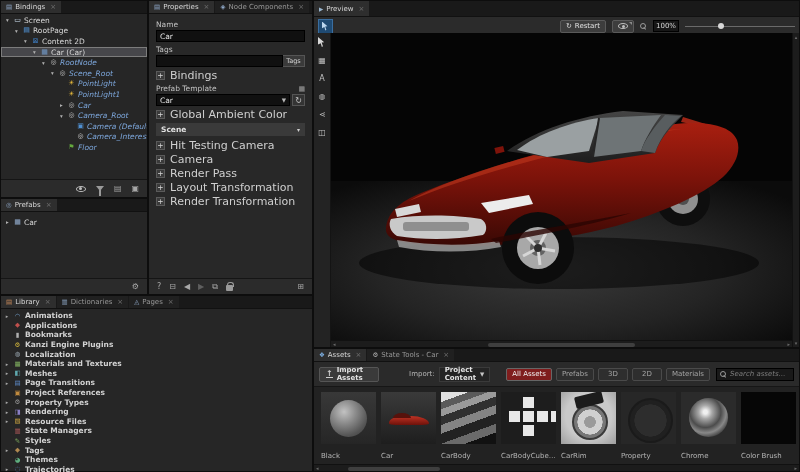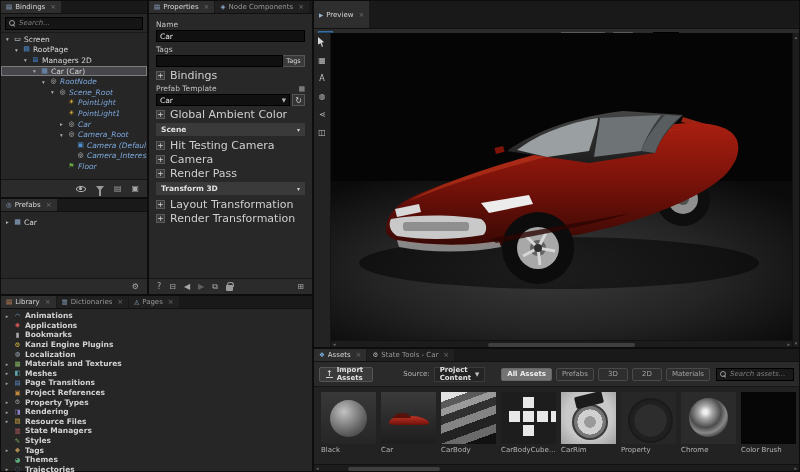--- a/index.html
+++ b/index.html
@@ -94,28 +94,28 @@
   #assets{left:313px;top:348px;width:487px;height:124px;background:#222}
   .as-toolbar{height:25px;background:#2a2a2a;border-bottom:1px solid #161616;display:flex;align-items:center;padding:0 5px;gap:6px}
   .importbtn{height:15px;background:#3a3a3a;border:1px solid #555;border-radius:2px;display:flex;align-items:center;gap:4px;padding:0 6px;font-size:7px;font-weight:bold;color:#e2e2e2}
   .importbtn .ig{font-size:8px;color:#cfcfcf;border-bottom:1px solid #cfcfcf;line-height:7px}
   .srcgroup{display:flex;align-items:center;gap:4px;margin-left:24px}
   .srclabel{font-size:7px;color:#b5b5b5}
   .srcdrop{display:flex;align-items:center;gap:4px;font-size:7px;font-weight:bold;color:#e5e5e5;background:#242424;border:1px solid #3a3a3a;height:15px;padding:0 5px}
   .srcdrop .da{font-size:5.5px;color:#c5c5c5}
   .filters{display:flex;gap:4px;margin-left:10px}
   .fbtn{height:13px;min-width:30px;background:#2e2e2e;border:1px solid #4a4a4a;border-radius:2px;display:flex;align-items:center;justify-content:center;padding:0 5px;font-size:7px;color:#a5a5a5;white-space:nowrap}
-  .fbtn.active{background:#737373;color:#f0f0f0;font-weight:bold;border-color:#666}
+  .fbtn.active{background:#7f1d1d;color:#f0f0f0;font-weight:normal;border-color:#666}
   .as-search{margin-left:auto;width:78px;height:13px;background:#191919;border:1px solid #000;display:flex;align-items:center;gap:3px;padding:0 3px}
   .as-search input{flex:1;min-width:0;background:transparent;border:none;outline:none;color:#bdbdbd;font-size:7px;font-style:italic;font-family:"DejaVu Sans",sans-serif}
   .as-search input::placeholder{color:#7d7d7d;font-style:italic}
   .as-content{display:flex;gap:5px;padding:5px 0 0 7px}
   .acard{width:55px;flex:0 0 auto}
   .thumb{width:55px;height:52px;position:relative;overflow:hidden;background:linear-gradient(#383838,#262626)}
-  .alabel{font-size:7px;color:#b5b5b5;margin-top:2px;white-space:nowrap;overflow:hidden;text-overflow:ellipsis;max-width:55px}
+  .alabel{font-size:7px;color:#b5b5b5;margin-top:8px;white-space:nowrap;overflow:hidden;text-overflow:ellipsis;max-width:55px}
   .as-hscroll{position:absolute;left:0;right:0;bottom:0;height:7px;background:#1c1c1c;border-top:1px solid #111;display:flex;align-items:center;justify-content:space-between;font-size:5px;color:#6a6a6a;padding:0 2px}
   .as-hscroll .thumb2{position:absolute;left:7%;width:19%;top:1.5px;height:4px;background:#3f3f3f;border-radius:2px}
   
   .kind-sphere::before{content:"";position:absolute;left:9px;top:8px;width:37px;height:37px;border-radius:50%;background:radial-gradient(circle at 38% 32%,#c2c2c2,#8a8a8a 35%,#555 70%,#3a3a3a)}
   .kind-car{background:linear-gradient(#3a3a3a,#1e1e1e)}
   .kind-car::before{content:"";position:absolute;left:8px;top:24px;width:40px;height:9px;border-radius:45% 55% 20% 20%/90% 100% 20% 20%;background:linear-gradient(#c03224,#6e120a)}
   .kind-car::after{content:"";position:absolute;left:12px;top:21px;width:18px;height:5px;border-radius:50% 50% 0 0/100% 100% 0 0;background:#57120c}
   .kind-texture{background:linear-gradient(160deg,#e0e0e0 0 14%,#5a5a5a 14% 24%,#9a9a9a 24% 34%,#303030 34% 46%,#848484 46% 58%,#222 58% 72%,#6a6a6a 72% 84%,#111 84%)}
   .kind-cubemap{background:#1d1d1d}
   .kind-cubemap::before{content:"";position:absolute;left:22px;top:5px;width:11px;height:11px;background:#e8e8e8;box-shadow:0 14px 0 #e8e8e8,0 28px 0 #e8e8e8,-14px 14px 0 #e8e8e8,14px 14px 0 #e8e8e8,28px 14px 0 #e8e8e8}
@@ -132,41 +132,35 @@
 <body>
 
 <div class="panel" id="project">
   <div class="tabbar">
     <div class="tab active">
       <span class="ticon">▤</span>
       <span>Bindings</span>
       <span class="tclose">×</span>
     </div>
   </div>
-  <div class="searchrow">
-    <div class="searchbox">
-      <span class="i-mag"></span>
-      <input placeholder="Search..." style="">
-    </div>
-  </div>
   <div class="tree">
       <div class="trow" style="padding-left: 3px;">
     <span class="arrow">▾</span>
     <span class="glyph" style="color: rgb(207, 224, 240);">▭</span>
     <span class="lbl">Screen</span>
   </div>
       <div class="trow" style="padding-left: 12px;">
     <span class="arrow">▾</span>
     <span class="glyph" style="color: rgb(79, 143, 208);">▤</span>
     <span class="lbl">RootPage</span>
   </div>
       <div class="trow" style="padding-left: 21px;">
     <span class="arrow">▾</span>
     <span class="glyph" style="color: rgb(62, 128, 200);">⊠</span>
-    <span class="lbl">Managers 2D</span>
+    <span class="lbl">Content 2D</span>
   </div>
       <div class="trow selected" style="padding-left: 30px;">
     <span class="arrow">▾</span>
     <span class="glyph" style="color: rgb(111, 148, 192);">▦</span>
     <span class="lbl">Car (Car)</span>
   </div>
       <div class="trow italic" style="padding-left: 39px;">
     <span class="arrow">▾</span>
     <span class="glyph" style="color: rgb(200, 200, 200);">◎</span>
     <span class="lbl">RootNode</span>
@@ -299,24 +293,20 @@
   </div>
         <div class="plusrow">
     <span class="plusbox">+</span>
     <span class="lbl">Camera</span>
   </div>
         <div class="plusrow">
     <span class="plusbox">+</span>
     <span class="lbl">Render Pass</span>
   </div>
       </div>
-    <div class="sechead">
-      <span>Transform 3D</span>
-      <span class="chev">▾</span>
-    </div>
     <div>
         <div class="plusrow">
     <span class="plusbox">+</span>
     <span class="lbl">Layout Transformation</span>
   </div>
         <div class="plusrow">
     <span class="plusbox">+</span>
     <span class="lbl">Render Transformation</span>
   </div>
       </div>
@@ -436,21 +426,21 @@
   </div>
       <div class="lrow">
     <span class="arrow">▸</span>
     <span class="glyph" style="color: rgb(91, 135, 197);">◌</span>
     <span class="lbl">Trajectories</span>
   </div>
     </div>
 </div>
 
 <div class="panel" id="preview">
-  <div class="tabbar" style="height:28px">
+  <div class="tabbar" style="height:16px">
     <div class="tab active">
       <span class="ticon" style="color:#9ab6cf;font-size:5.5px">▶</span>
       <span>Preview</span>
       <span class="tclose">×</span>
     </div>
   </div>
   <div class="pv-toolbar">
     <div class="touchbtn">
         <span class="i-cursor"></span>
       </div>
@@ -567,21 +557,21 @@
       <span>State Tools - Car</span>
       <span class="tclose">×</span>
     </div>
   </div>
   <div class="as-toolbar">
     <div class="importbtn">
       <span class="ig">↑</span>
       <span>Import Assets</span>
     </div>
     <div class="srcgroup">
-      <span class="srclabel">Source:</span>
+      <span class="srclabel">Import:</span>
       <div class="srcdrop">
         <span>Project Content</span>
         <span class="da">▼</span>
       </div>
     </div>
     <div class="filters">
         <div class="fbtn active">
     <span>All Assets</span>
   </div>
         <div class="fbtn">

